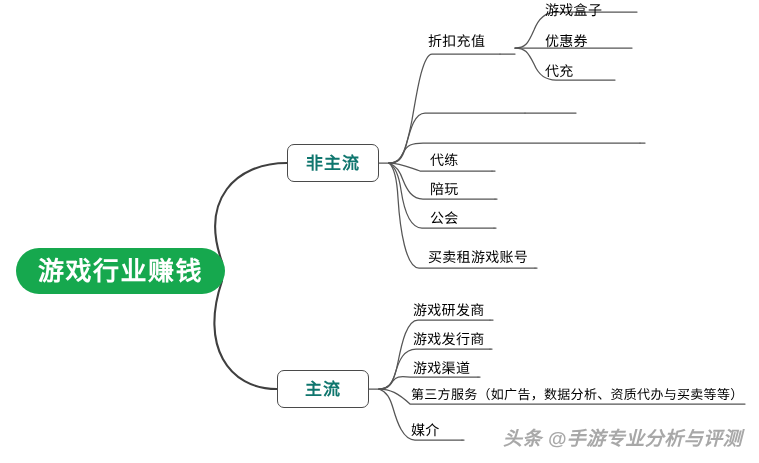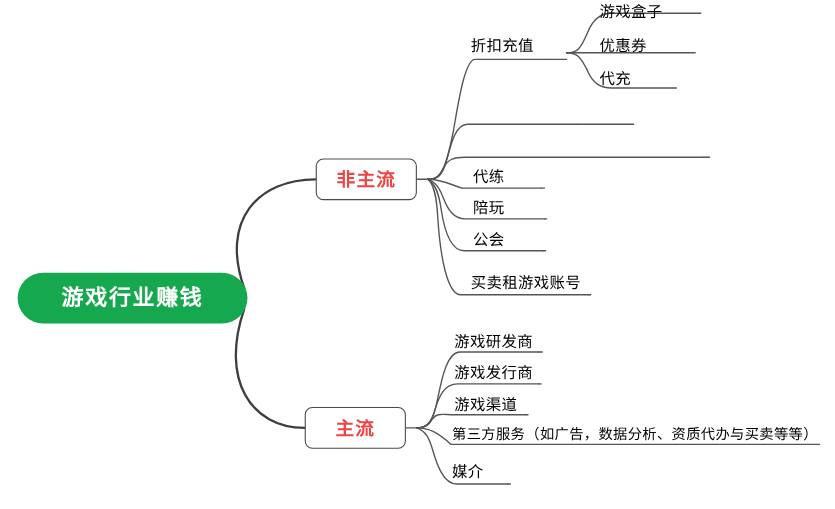--- a/index.html
+++ b/index.html
@@ -36,42 +36,42 @@
     height: 46px;
     border-radius: 23px;
     background: #16a84e;
     display: flex;
     align-items: center;
     justify-content: center;
     box-sizing: border-box;
   }
   .root-node .root-label {
     color: #ffffff;
-    font-size: 20px;
+    font-size: 26px;
     font-weight: bold;
     letter-spacing: 1.5px;
     line-height: 1;
     white-space: nowrap;
   }
 
   
   .branch-box {
     position: absolute;
     width: 92px;
     height: 38px;
     border: 1.6px solid #4a4a4a;
     border-radius: 7px;
     background: #ffffff;
     display: flex;
     align-items: center;
     justify-content: center;
     box-sizing: border-box;
   }
   .branch-box .branch-label {
-    color: #ef4444;
+    color: #0f766e;
     font-size: 17px;
     font-weight: bold;
     letter-spacing: 1px;
     line-height: 1;
     white-space: nowrap;
   }
   #branch-feizhuliu { left: 287px; top: 144px; }
   #branch-zhuliu    { left: 277px; top: 370px; }
 
   
@@ -174,14 +174,15 @@
   <div class="leaf" style="left:430px; top:182px;">陪玩</div>
   <div class="leaf" style="left:430px; top:211px;">公会</div>
   <div class="leaf" style="left:428px; top:250px;">买卖租游戏账号</div>
 
   <div class="leaf" style="left:413px; top:303px;">游戏研发商</div>
   <div class="leaf" style="left:413px; top:332px;">游戏发行商</div>
   <div class="leaf" style="left:413px; top:361px;">游戏渠道</div>
   <div class="leaf small" style="left:411px; top:388px;">第三方服务（如广告，数据分析、资质代办与买卖等等）</div>
   <div class="leaf" style="left:411px; top:424px;font-family:Liberation Serif, serif;">媒介</div>
 
+  <div class="watermark">头条 @手游专业分析与评测</div>
 
 </div>
 
 </body></html>

